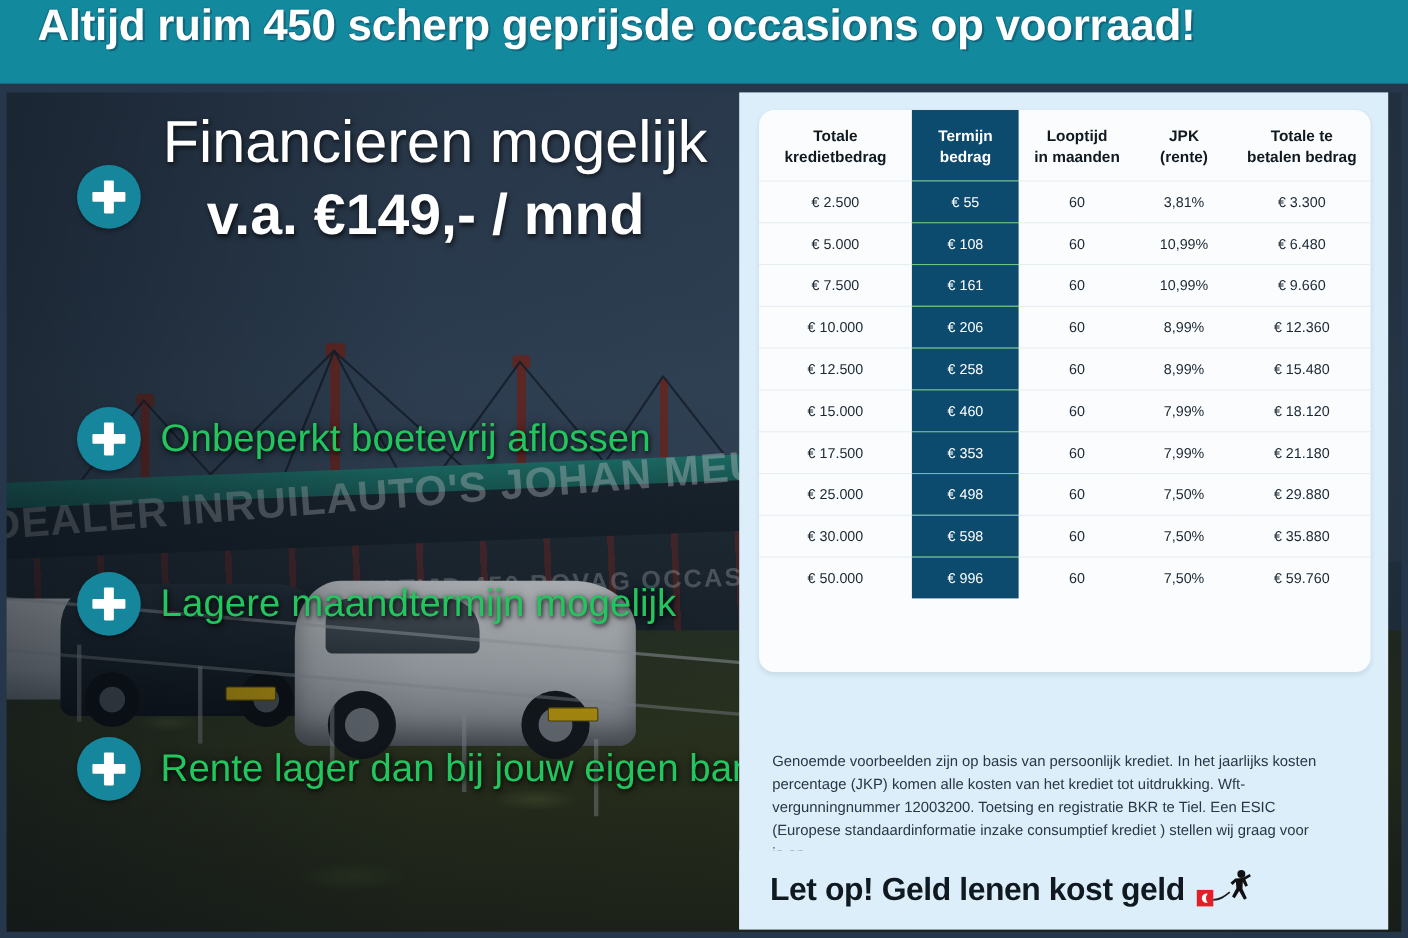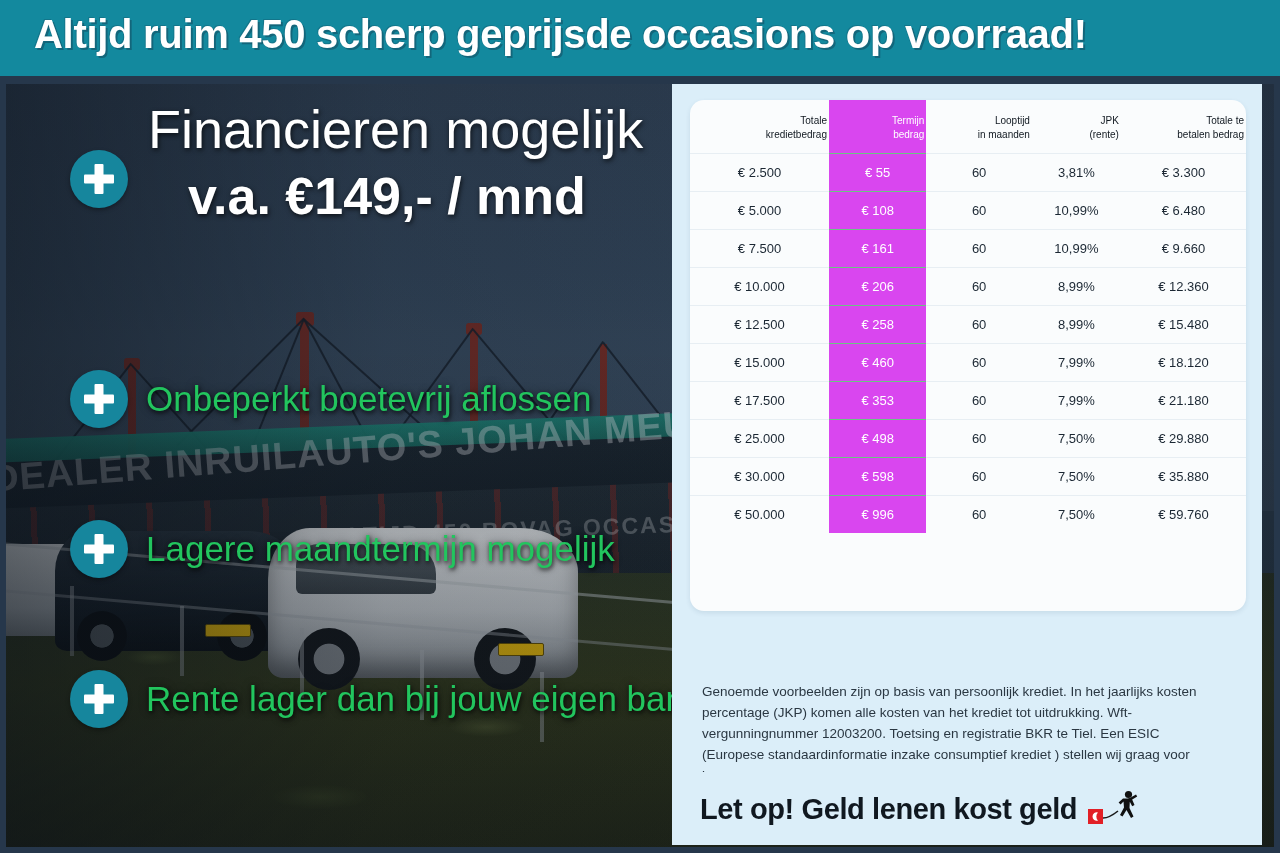--- a/index.html
+++ b/index.html
@@ -25,21 +25,21 @@
     position: absolute;
     left: 0; top: 0;
     width: 1280px;
     height: 76px;
     background: #13899e;
     z-index: 40;
   }
   .top-banner-text {
     position: absolute;
     left: 34px;
-    top: 12px;
+    top: 1px;
     font-size: 40px;
     font-weight: bold;
     color: #ffffff;
     letter-spacing: -0.3px;
     white-space: nowrap;
     text-shadow:
       2px 2px 0 rgba(20,60,80,.45),
       -1px -1px 0 rgba(20,60,80,.25);
   }
 
@@ -312,38 +312,38 @@
     border-radius: 14px;
     box-shadow: 0 2px 5px rgba(20,60,90,.10);
     overflow: hidden;
   }
   table.rates {
     width: 100%;
     border-collapse: collapse;
     table-layout: fixed;
   }
   table.rates th {
-    font-size: 10px;
-    font-weight: normal;
+    font-size: 14px;
+    font-weight: bold;
     color: #101820;
     padding: 14px 2px 12px;
     line-height: 1.35;
-    text-align: right;
+    text-align: center;
     vertical-align: middle;
   }
   table.rates td {
     font-size: 13px;
     color: #1b2733;
     text-align: center;
     padding: 11px 2px;
     border-top: 1px solid #e7eef3;
   }
   table.rates tr td.hl,
   table.rates th.hl {
-    background: #d946ef;
+    background: #0c4a6e;
     color: #ffffff;
   }
   table.rates td.hl {
     border-top: 1px solid #6cc483;
   }
   table.rates th.hl {
     border-top: none;
   }
   col.c1 { width: 25%; }
   col.c2 { width: 17.5%; }

